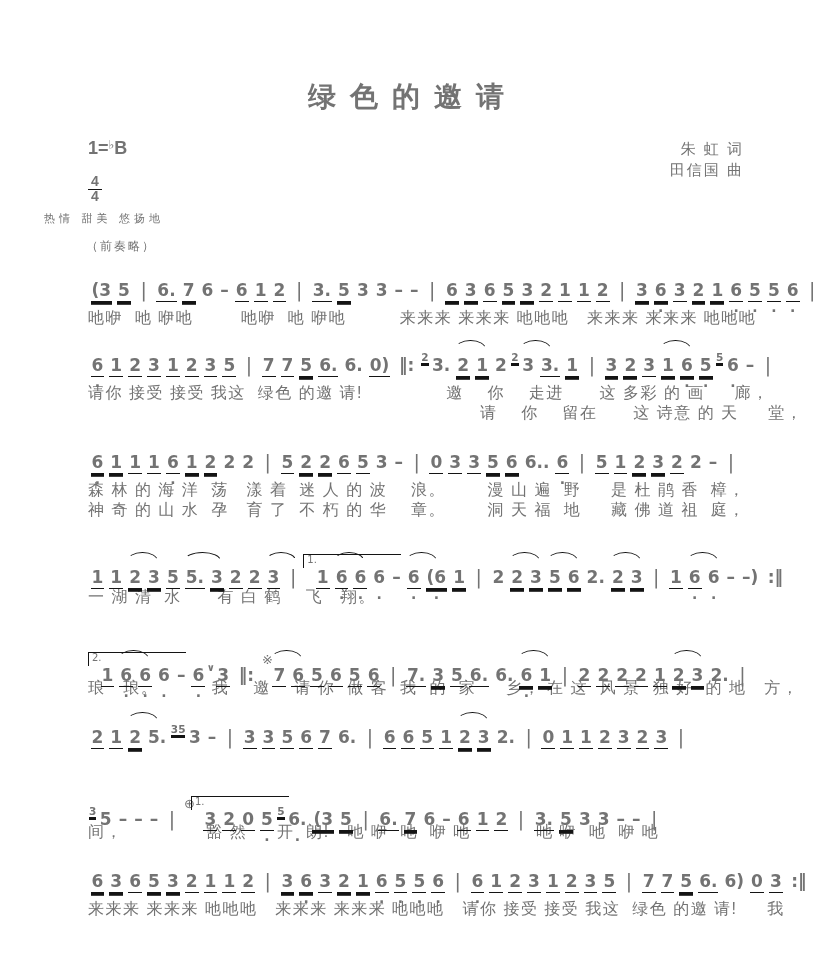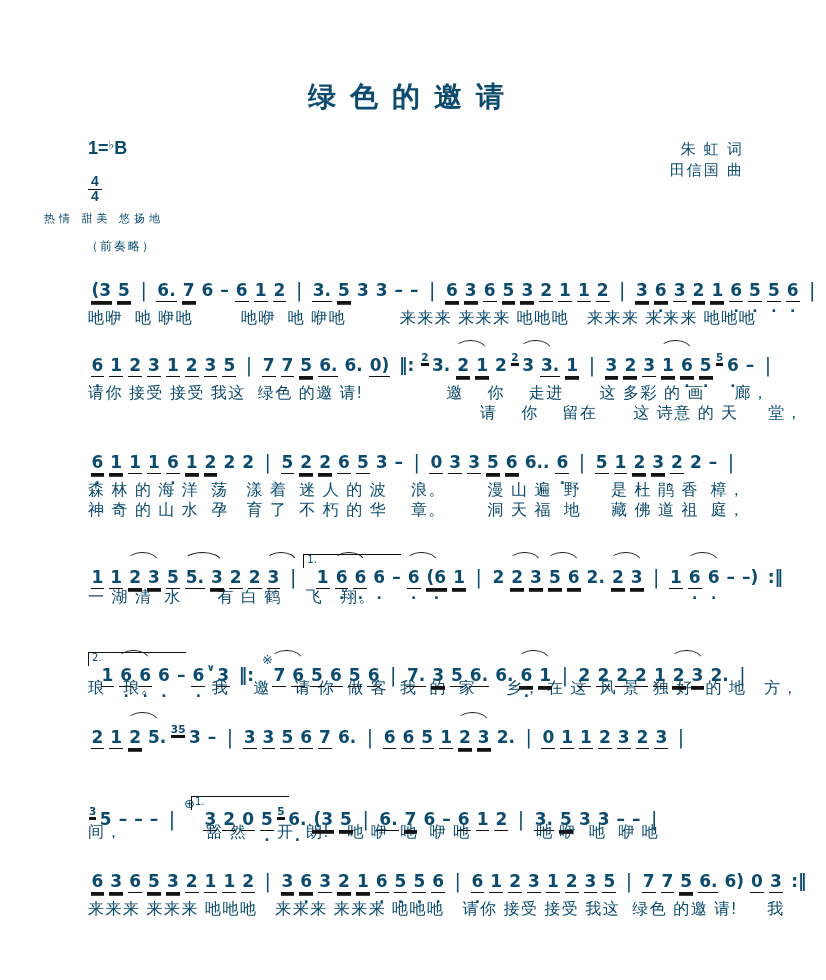--- a/index.html
+++ b/index.html
@@ -1,18 +1,18 @@
 <!DOCTYPE html>
 <html><head>
 <meta charset="utf-8">
 <style>
   html,body{margin:0;padding:0;background:#e8e8e8;}
   .page{
     position:relative;width:826px;height:980px;margin:0 auto;background:#ffffff;
-    color:#0c4a6e;font-family:"Liberation Sans","DejaVu Sans",sans-serif;overflow:hidden;
+    color:#737373;font-family:"Liberation Sans","DejaVu Sans",sans-serif;overflow:hidden;
   }
   .title{
     margin:0;padding-top:78px;text-align:center;font-size:28px;font-weight:700;
     letter-spacing:14px;font-family:"DejaVu Serif","Liberation Serif",serif;
   }
   .meta-row{display:flex;justify-content:space-between;align-items:flex-start;padding:22px 82px 0 88px;}
   .key-time{display:flex;align-items:flex-start;gap:16px;font-weight:700;font-size:18px;flex-direction:column;}
   .key sup{font-size:12px;vertical-align:5px;font-weight:700;}
   .ts{display:inline-flex;flex-direction:column;align-items:center;font-size:14px;line-height:13px;font-weight:700;}
   .ts .tst{border-bottom:1.6px solid #141414;padding:0 3px 1px;}

